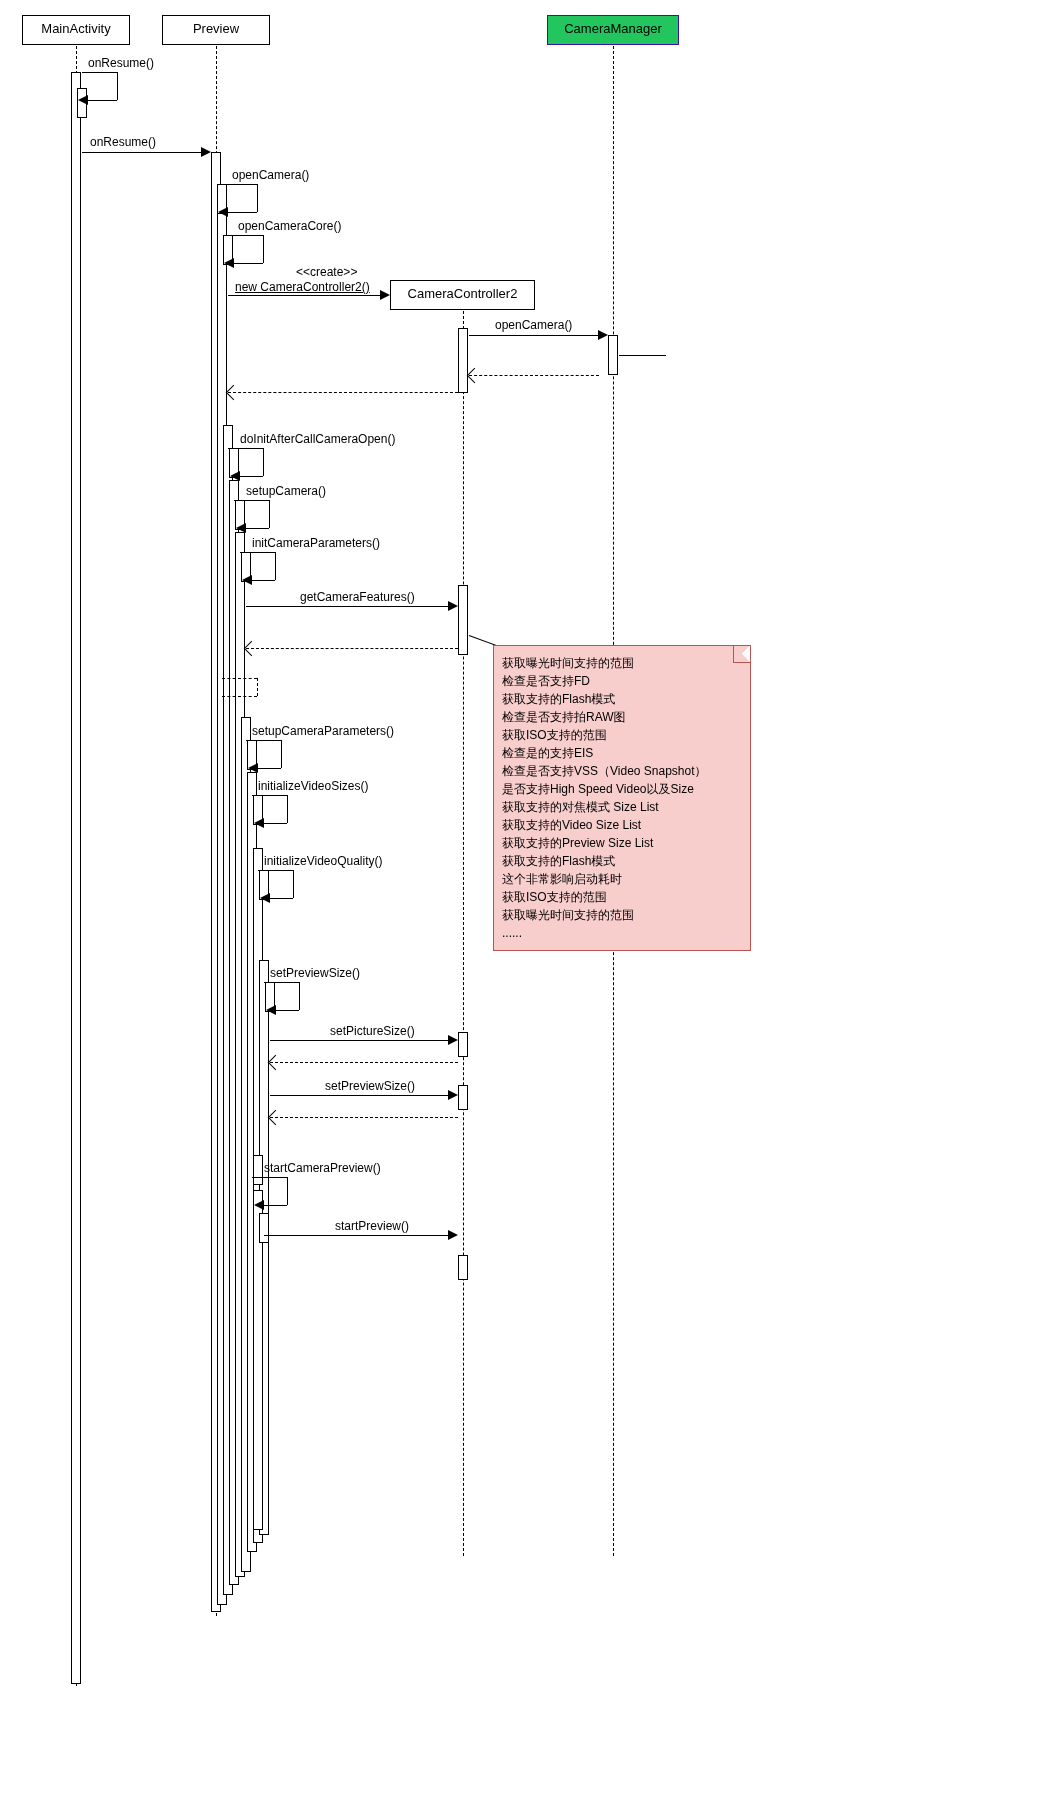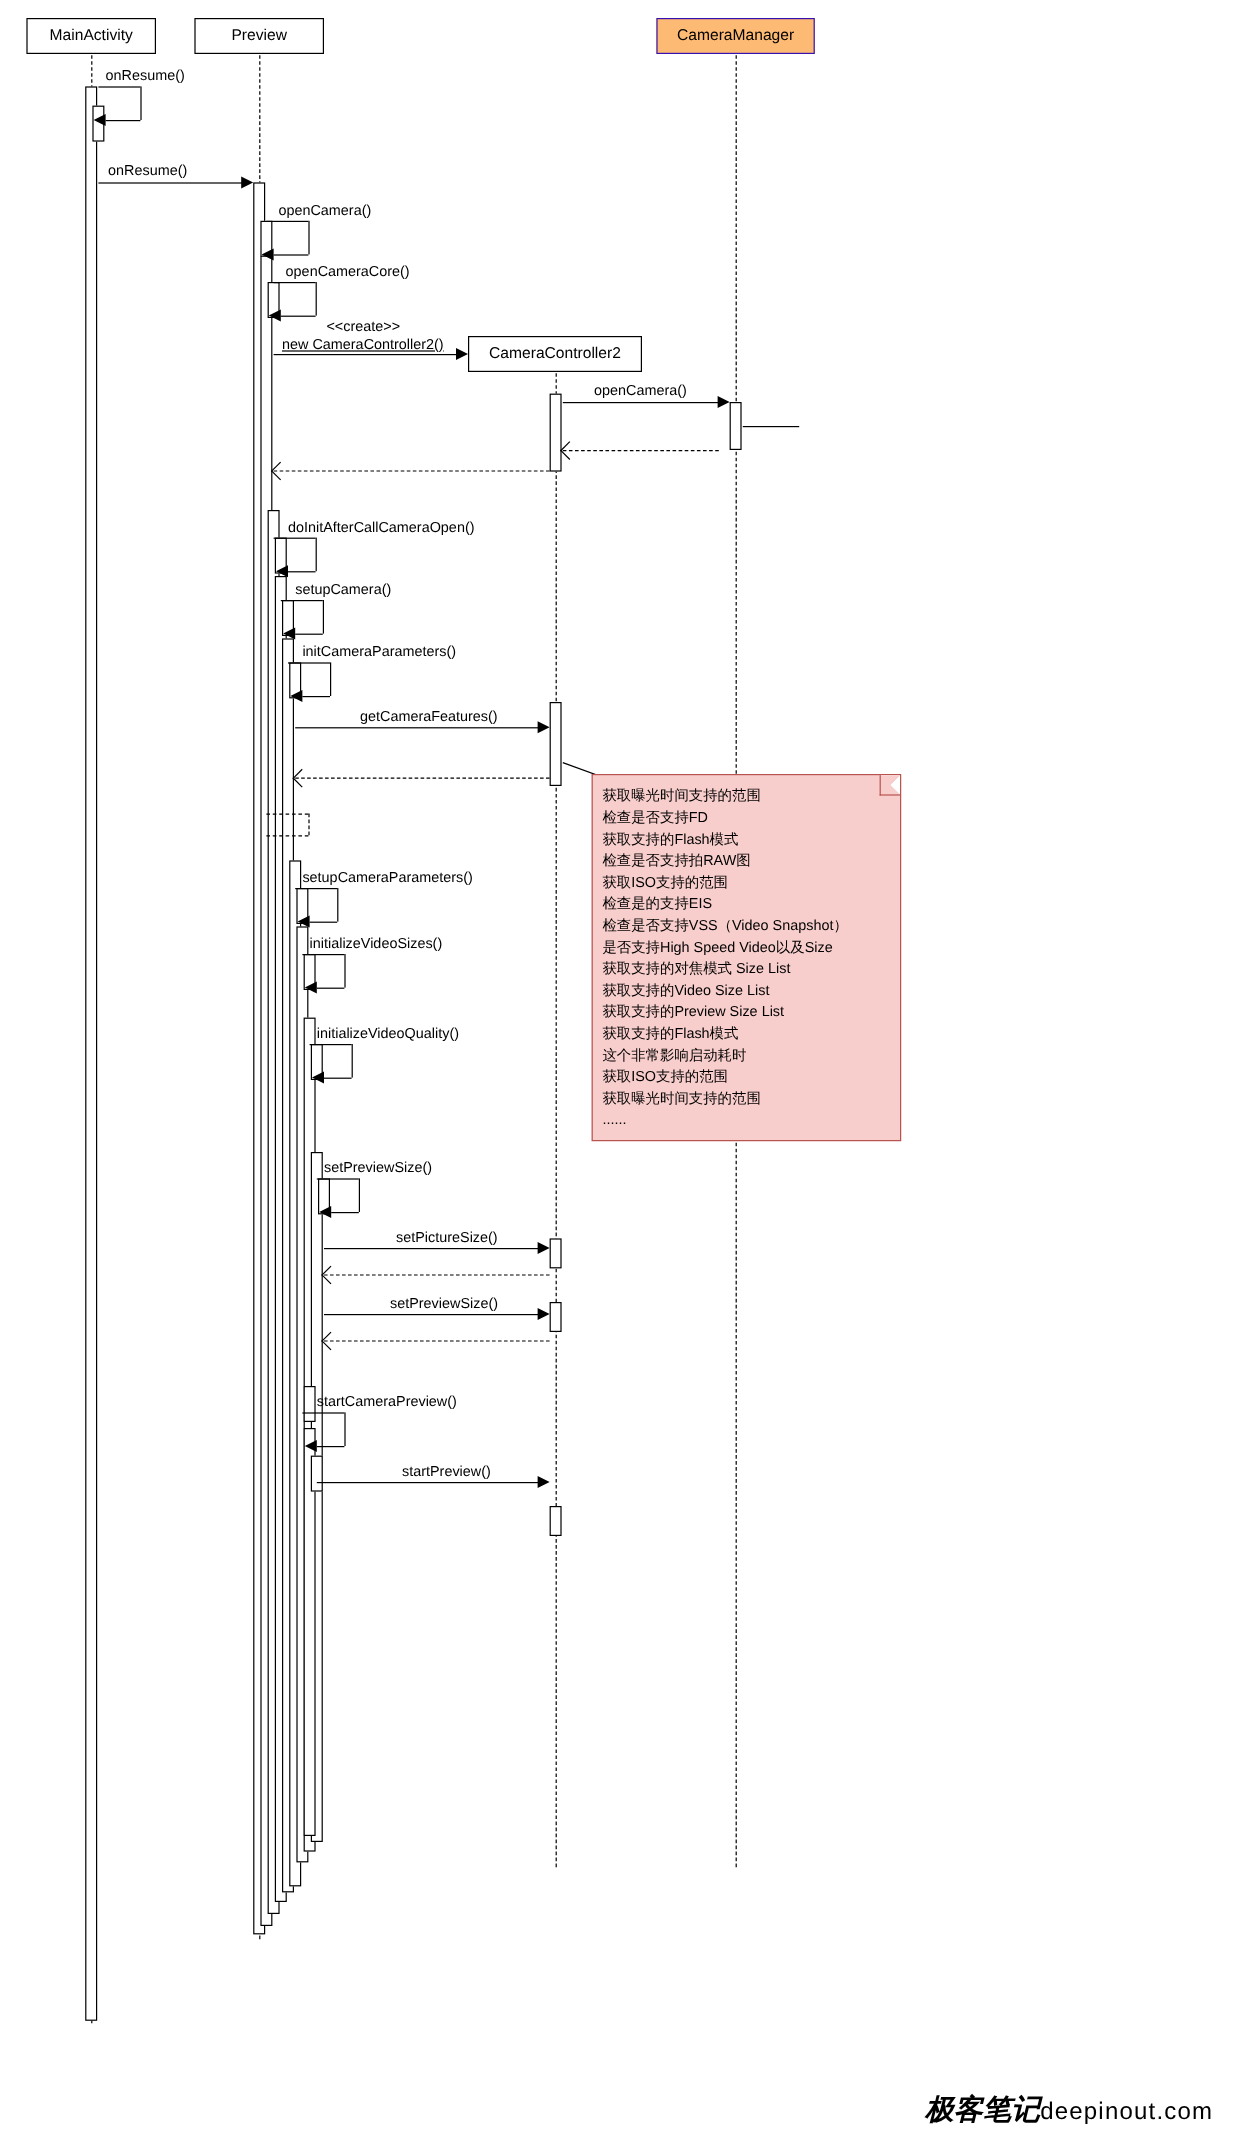--- a/index.html
+++ b/index.html
@@ -20,21 +20,21 @@
     box-sizing: border-box;
   }
   .participant {
     background: #ffffff;
     border: 1.5px solid #000000;
     text-align: center;
     padding: 5px 0;
     font-size: 13px;
   }
   .participant.purple {
-    background: #fdba74;
+    background: #22c55e;
     border-color: #3913b2;
   }
   .lifeline {
     position: absolute;
     width: 0;
     border-left: 1.5px dashed #000000;
   }
   .activation {
     position: absolute;
     background: #ffffff;
@@ -195,21 +195,21 @@
   <div class="selfcall-leg" style="left:257px;top:184px;height:28px"></div>
   <div class="arrow-h" style="left:228px;top:212px;width:29px"></div>
   <div class="arrowhead left" style="left:218px;top:207px"></div>
 
   <div class="msg" style="left:238px;top:219px">openCameraCore()</div>
   <div class="arrow-h" style="left:228px;top:235px;width:35px"></div>
   <div class="selfcall-leg" style="left:263px;top:235px;height:28px"></div>
   <div class="arrow-h" style="left:234px;top:263px;width:29px"></div>
   <div class="arrowhead left" style="left:224px;top:258px"></div>
 
-  <div class="msg" style="left:272px;top:265px">&lt;&lt;create&gt;&gt;</div>
+  <div class="msg" style="left:296px;top:265px">&lt;&lt;create&gt;&gt;</div>
   <div class="msg" style="left:235px;top:280px;text-decoration:underline">new CameraController2()</div>
   <div class="arrow-h" style="left:228px;top:295px;width:152px"></div>
   <div class="arrowhead right" style="left:380px;top:290px"></div>
 
   <div class="msg" style="left:495px;top:318px">openCamera()</div>
   <div class="arrow-h" style="left:469px;top:335px;width:130px"></div>
   <div class="arrowhead right" style="left:598px;top:330px"></div>
 
   <div class="arrow-h dashed" style="left:469px;top:375px;width:130px"></div>
   <div class="arrowhead open-left" style="left:469px;top:375px"></div>
@@ -308,17 +308,14 @@
   <div class="msg" style="left:264px;top:1161px">startCameraPreview()</div>
   <div class="arrow-h" style="left:252px;top:1177px;width:35px"></div>
   <div class="selfcall-leg" style="left:287px;top:1177px;height:28px"></div>
   <div class="arrow-h" style="left:264px;top:1205px;width:23px"></div>
   <div class="arrowhead left" style="left:254px;top:1200px"></div>
 
   <div class="msg" style="left:335px;top:1219px">startPreview()</div>
   <div class="arrow-h" style="left:264px;top:1235px;width:185px"></div>
   <div class="arrowhead right" style="left:448px;top:1230px"></div>
 
-  <div class="footer" style="right:30px;bottom:20px">
-    <span style="font-weight:bold;font-style:italic">极客笔记</span><span style="font-family:Arial;font-size:20px;letter-spacing:1px">deepinout.com</span>
-  </div>
 
 </div>
 
 </body></html>

